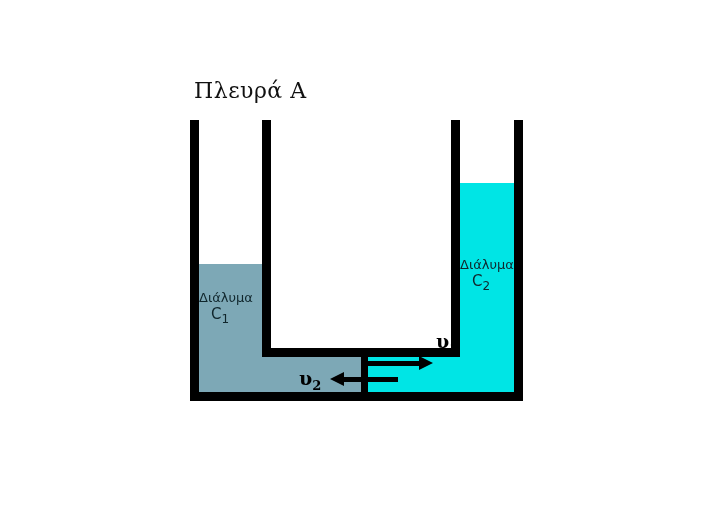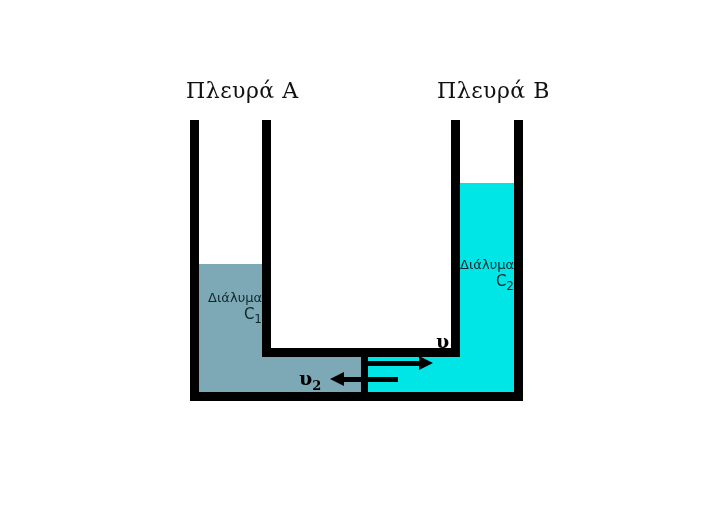--- a/index.html
+++ b/index.html
@@ -17,28 +17,28 @@
   .title {
     position: absolute;
     font-size: 22px;
     color: #111111;
     letter-spacing: 0.5px;
     z-index: 5;
     font-family: "DejaVu Serif", serif;
   }
   .sol-label {
     position: absolute;
-    text-align: right;
+    text-align: left;
     font-family: "DejaVu Sans", sans-serif;
     font-size: 13px;
     line-height: 17px;
     color: #10262c;
     z-index: 5;
   }
-  .sol-symbol { font-size: 15px; }
+  .sol-symbol { font-size: 15px; padding-left: 12px; }
   .sol-symbol sub { font-size: 12px; }
   .membrane { position: absolute; background: #000000; z-index: 4; }
   .arrow { position: absolute; display: flex; align-items: center; z-index: 6; }
   .arrow-line { height: 5px; background: #000000; }
   .head-right {
     width: 0; height: 0;
     border-top: 7px solid transparent;
     border-bottom: 7px solid transparent;
     border-left: 14px solid #000000;
   }
@@ -56,22 +56,21 @@
     z-index: 7;
     font-family: "DejaVu Serif", serif;
   }
   .flow-label sub { font-size: 13px; }
 </style>
 </head>
 <body>
 
 <div class="stage">
 
-  <div class="title" style="left:186px; top:78px;">Πλευρά Α</div>
-  <div class="title" style="left:437px; top:78px;">Πλευρά Β</div>
+  <div class="title" style="left:194px; top:78px;">Πλευρά Α</div>
 
   <div class="liquid" style="left: 199px; top: 264px; width: 63px; height: 128px; background-color: rgb(125, 168, 182);"></div>
   <div class="liquid" style="left: 199px; top: 357px; width: 163px; height: 35px; background-color: rgb(125, 168, 182);"></div>
   <div class="liquid" style="left: 460px; top: 183px; width: 54px; height: 209px; background-color: rgb(0, 229, 229);"></div>
   <div class="liquid" style="left: 368px; top: 357px; width: 146px; height: 35px; background-color: rgb(0, 229, 229);"></div>
 
   <div class="wall" style="left:190px; top:120px; width:9px; height:281px;"></div>
   <div class="wall" style="left:514px; top:120px; width:9px; height:281px;"></div>
   <div class="wall" style="left:190px; top:392px; width:333px; height:9px;"></div>
   <div class="wall" style="left:262px; top:120px; width:9px; height:237px;"></div>

